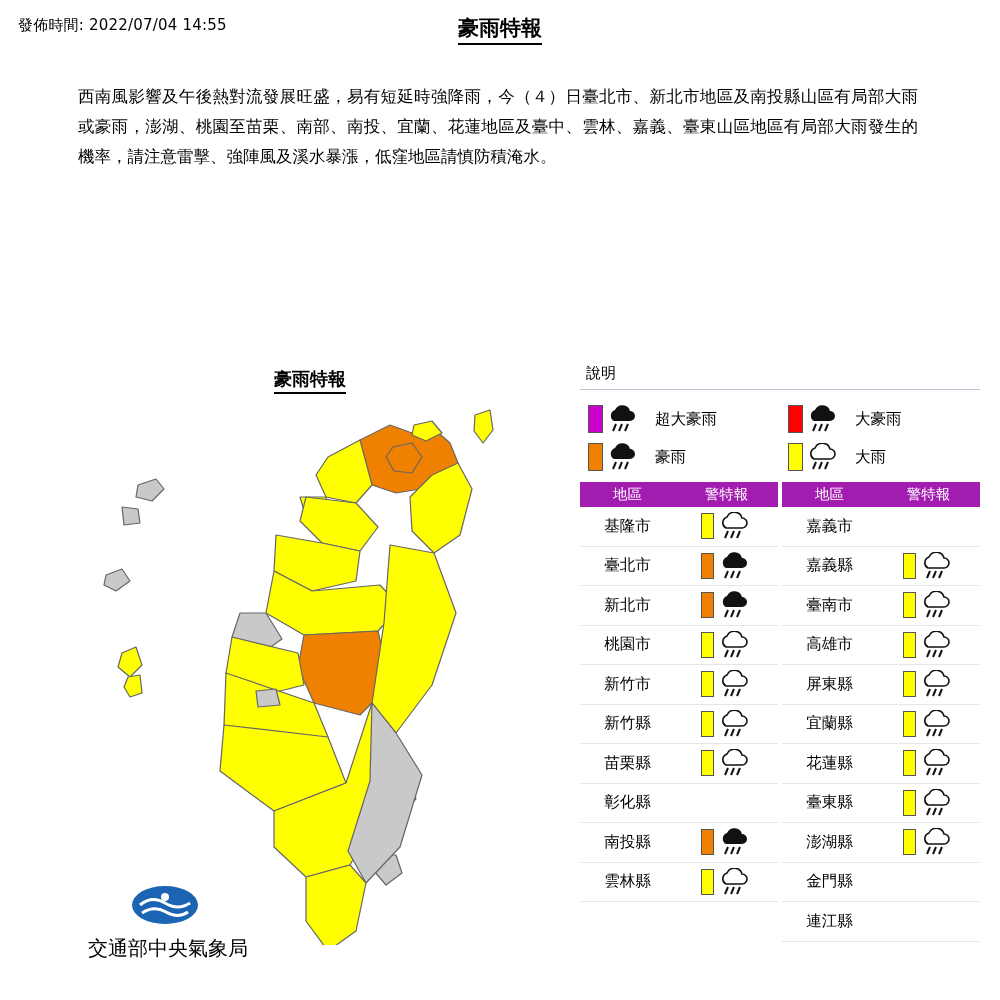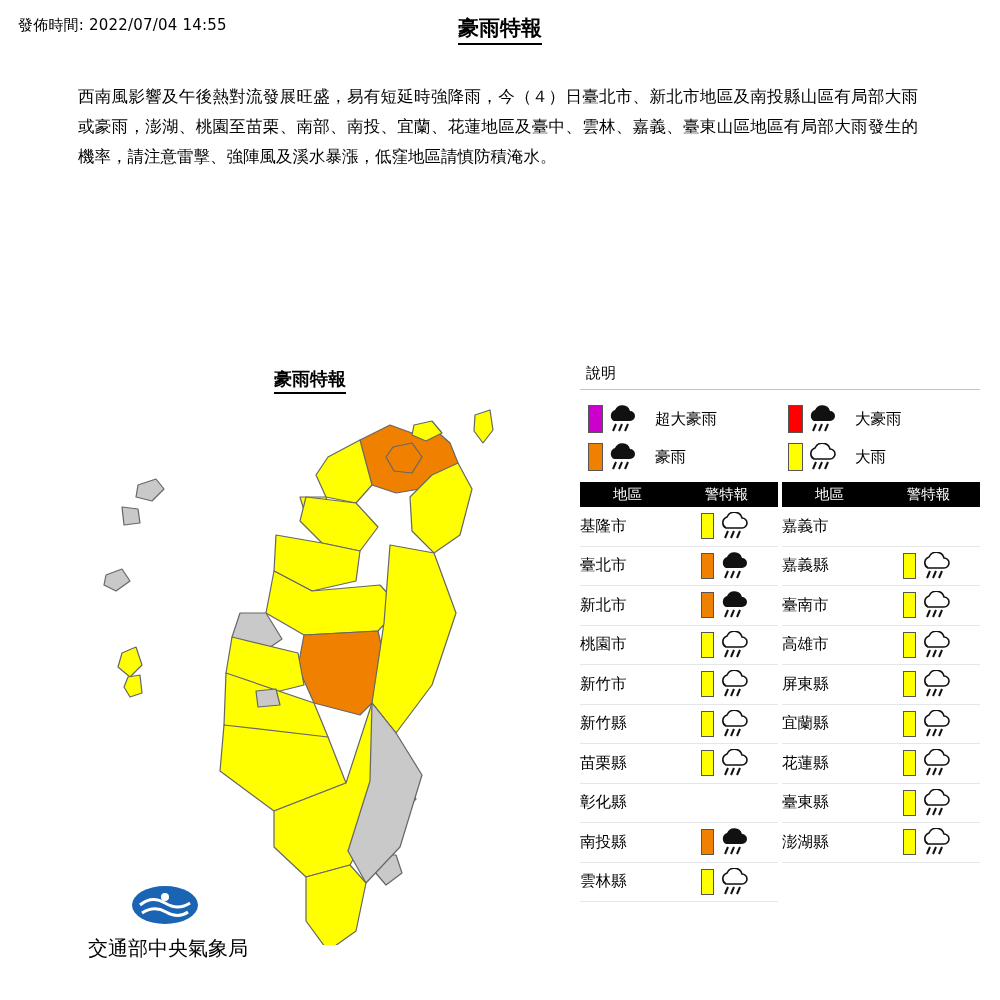--- a/index.html
+++ b/index.html
@@ -63,30 +63,30 @@
   }
   .legend-item .swatch{
     width:13px;height:26px;margin-left:8px;border:1px solid #555;
   }
   .legend-item .ico{width:36px;height:28px;margin-left:2px;}
   .legend-item .lbl{font-size:15.5px;margin-left:14px;}
 
   .tables{display:flex;width:100%;}
   .tbl{width:50%;}
   .tbl-hdr{
-    display:flex;background:#000000;color:#fff;height:25px;align-items:center;
+    display:flex;background:#a21caf;color:#fff;height:25px;align-items:center;
     font-size:14.5px;
   }
   .tbl-hdr .c1{width:48%;text-align:center;}
   .tbl-hdr .c2{width:52%;text-align:center;}
   .row{
     display:flex;align-items:center;height:38.5px;
     border-bottom:1px solid #e3e7ea;
   }
-  .row .c1{width:48%;font-size:15.5px;}
+  .row .c1{width:48%;text-align:center;font-size:15.5px;}
   .row .c2{width:52%;display:flex;align-items:center;justify-content:center;}
   .cell-swatch{width:11px;height:24px;border:1px solid #555;}
   .cell-ico{width:36px;height:28px;margin-left:3px;}
   .tbl.left{margin-right:4px;}
 </style>
 </head>
 <body>
 
 <div class="issue-time">發佈時間: 2022/07/04 14:55</div>
 <div class="main-title"><span>豪雨特報</span></div>
@@ -451,15 +451,23 @@
             <svg class="cell-ico" viewBox="0 0 36 28">
               <path d="M9 16 a6 6 0 0 1 1-11 a8 8 0 0 1 15 1 a5 5 0 0 1 0 10 Z" fill="#fff" stroke="#111" stroke-width="1.6"></path>
               <g stroke="#111" stroke-width="2">
                 <line x1="11" y1="19" x2="8" y2="26"></line>
                 <line x1="17" y1="19" x2="14" y2="26"></line>
                 <line x1="23" y1="19" x2="20" y2="26"></line>
               </g>
             </svg>
           </div>
         </div>
+      <div class="row">
+          <div class="c1">金門縣</div>
+          <div class="c2"></div>
+        </div>
+      <div class="row">
+          <div class="c1">連江縣</div>
+          <div class="c2"></div>
+        </div>
     </div>
   </div>
 </div>
 
 </body></html>

